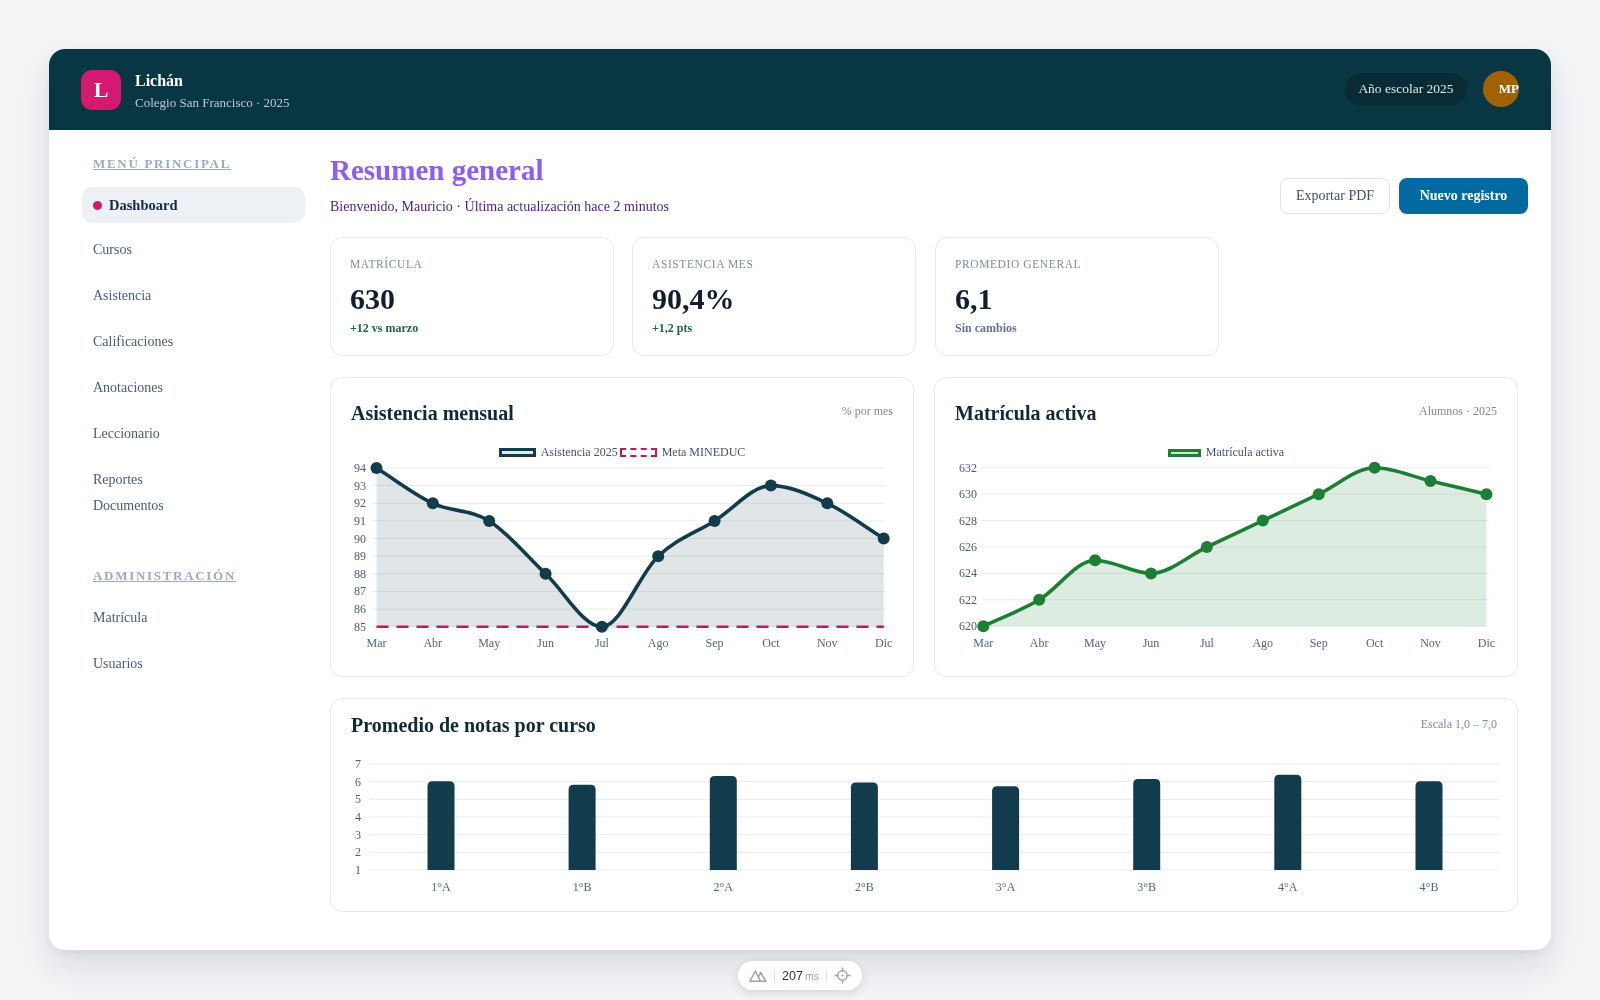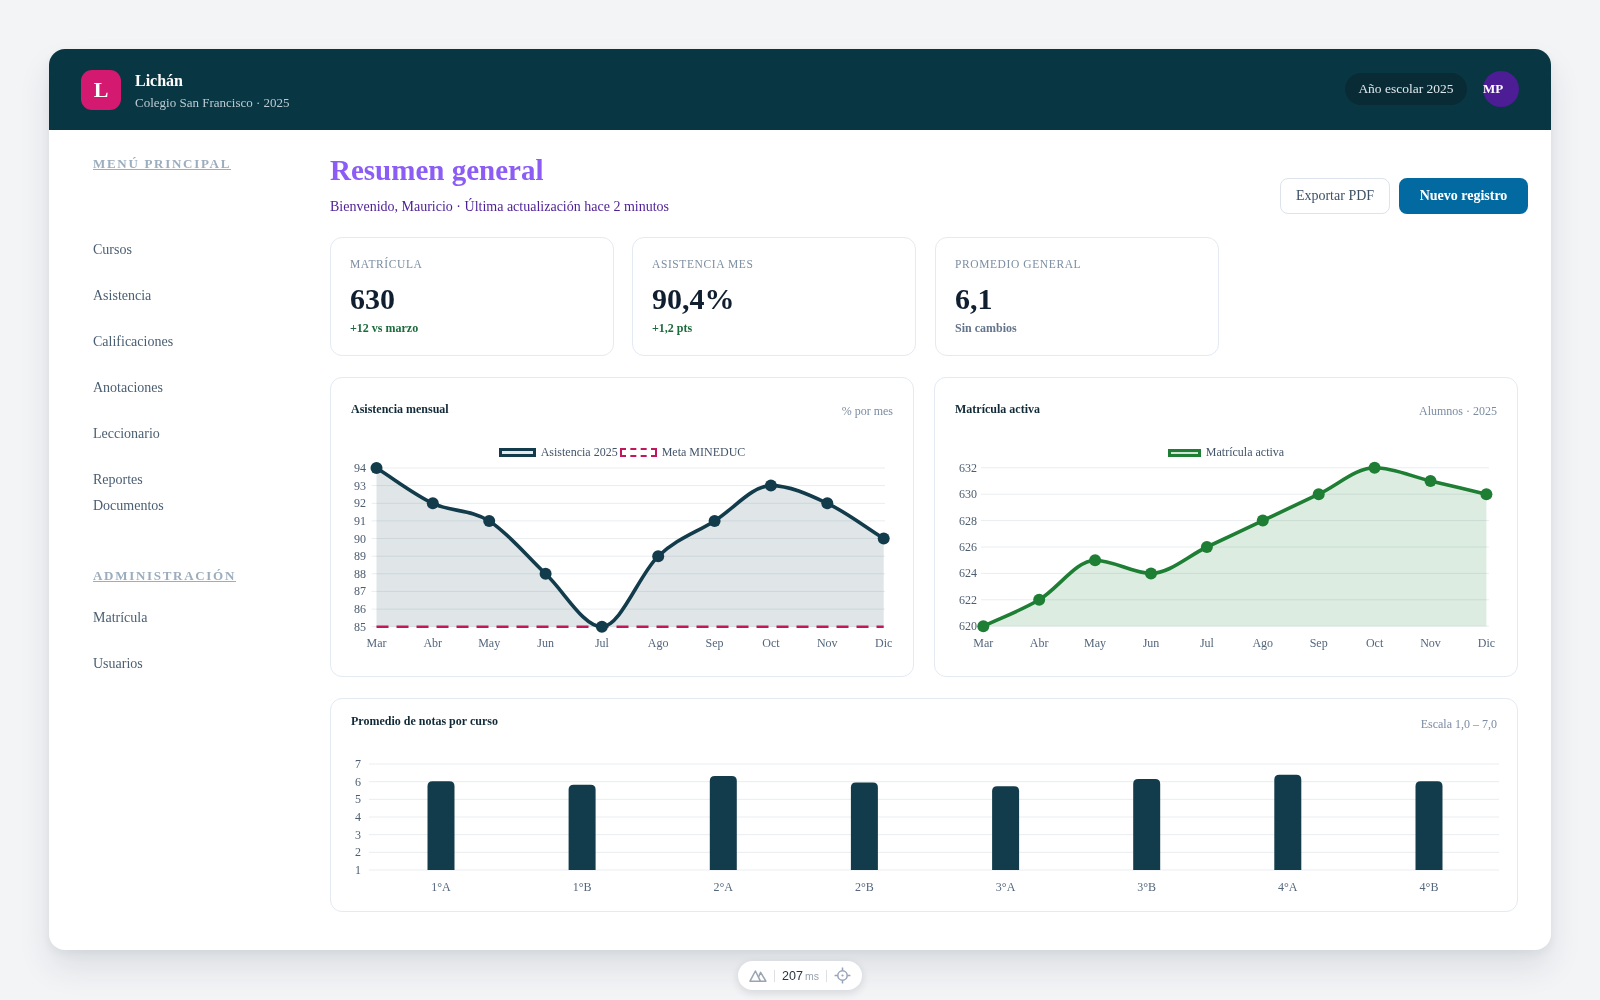--- a/index.html
+++ b/index.html
@@ -9,21 +9,21 @@
 .app { position:absolute; left:49px; top:49px; width:1502px; height:901px; background:#ffffff;
   border-radius:16px; box-shadow:0 18px 32px rgba(20,40,60,0.10), 0 4px 10px rgba(20,40,60,0.05); }
 .hdr { position:absolute; left:0; top:0; width:1502px; height:81px; background:#093643; border-radius:16px 16px 0 0; }
 .logo { position:absolute; left:32px; top:21px; width:40px; height:40px; border-radius:11px; background:#d31a70;
   color:#fff; font-size:22px; font-weight:bold; text-align:center; line-height:40px; }
 .brand { position:absolute; left:86px; top:23px; color:#fff; font-size:16px; font-weight:bold; }
 .brand-sub { position:absolute; left:86px; top:46px; color:#bccbd2; font-size:13px; }
 .year-pill { position:absolute; left:1296px; top:24px; width:122px; height:32px; border-radius:16px;
   background:rgba(8,30,40,0.45); color:#dfe8ec; font-size:13.5px; text-align:center; line-height:32px; }
 .avatar { position:absolute; left:1434px; top:22px; width:36px; height:36px; border-radius:50%;
-  background:#4c1d95; color:#fff; font-size:13px; font-weight:bold; text-align:left; line-height:36px; }
+  background:#a16207; color:#fff; font-size:13px; font-weight:bold; text-align:right; line-height:36px; }
 
 .menu-label { position:absolute; left:44px; color:#9cadbd; font-size:13px; font-weight:bold; letter-spacing:1.7px;text-decoration:underline; }
 .nav-active { position:absolute; left:33px; top:138px; width:223px; height:36px; border-radius:10px; background:#edf1f5; }
 .nav-active .dot { position:absolute; left:11px; top:13.5px; width:9px; height:9px; border-radius:50%; background:#d31a70; }
 .nav-active .txt { position:absolute; left:27px; top:0; line-height:36px; font-weight:bold; color:#14293a; font-size:14.5px; }
 .nav-item { position:absolute; left:44px; height:36px; line-height:36px; color:#4a5e72; font-size:14px; }
 
 h1 { position:absolute; left:281px; top:105px; font-size:29px; color:#8b5cf6; }
 .sub { position:absolute; left:281px; top:150px; font-size:14px; color:#4c1d95; }
 .btn-ghost { position:absolute; left:1231px; top:129px; width:110px; height:36px; border:1px solid #dde3ec;
@@ -31,21 +31,21 @@
 .btn-pink { position:absolute; left:1350px; top:129px; width:129px; height:36px;
   border-radius:8px; background:#0369a1; color:#fff; font-weight:bold; font-size:14px; text-align:center; line-height:36px; }
 
 .stat { position:absolute; top:188px; width:284px; height:119px; background:#fff; border:1px solid #e4eaf2; border-radius:12px; }
 .stat-label { position:absolute; left:19px; top:20px; font-size:11.5px; letter-spacing:0.6px; color:#7c8ea1; }
 .stat-value { position:absolute; left:19px; top:44px; font-size:30px; font-weight:bold; color:#101f30; }
 .stat-delta { position:absolute; left:19px; top:83px; font-size:12px; font-weight:bold; }
 .green { color:#1c6b3c; } .gray { color:#64748b; } .pink { color:#c2185b; }
 
 .chart-card { position:absolute; top:328px; width:584px; height:300px; background:#fff; border:1px solid #e4eaf2; border-radius:12px; overflow:hidden; }
-.card-title { position:absolute; left:20px; top:24px; font-size:12px; font-weight:bold; color:#112a38; }
+.card-title { position:absolute; left:20px; top:24px; font-size:20px; font-weight:bold; color:#112a38; }
 .card-note { position:absolute; right:20px; top:26px; font-size:12px; color:#7b8ca2; }
 .legend { position:absolute; top:67px; left:0; width:100%; display:flex; justify-content:center; gap:2px; align-items:center; }
 .leg { display:flex; align-items:center; gap:5px; font-size:12px; color:#44556a; }
 .sw1 { width:37px; height:9px; background:#e5e9ea; border:3px solid #123c4b; }
 .sw2 { width:37px; height:9px; background:#fff; border:2.5px dashed #c2185b; }
 .sw3 { width:33px; height:8px; background:#d2e4d6; border:3px solid #1e7e34; }
 .plot { position:absolute; left:0; top:0; }
 .tick { font-family:"Liberation Serif", serif; font-size:12px; fill:#4c5d70; }
 .tickx { font-family:"Liberation Serif", serif; font-size:12px; fill:#54677d; }
 
@@ -65,20 +65,24 @@
 <div class="app">
   <div class="hdr">
     <div class="logo">L</div>
     <div class="brand">Lichán</div>
     <div class="brand-sub">Colegio San Francisco · 2025</div>
     <div class="year-pill">Año escolar 2025</div>
     <div class="avatar">MP</div>
   </div>
 
   <div class="menu-label" style="top:107px">MENÚ PRINCIPAL</div>
+  <div class="nav-active">
+      <span class="dot"></span>
+      <span class="txt">Dashboard</span>
+    </div>
   <div class="nav-item" style="top:183px">Cursos</div>
     <div class="nav-item" style="top:229px">Asistencia</div>
     <div class="nav-item" style="top:275px">Calificaciones</div>
     <div class="nav-item" style="top:321px">Anotaciones</div>
     <div class="nav-item" style="top:367px">Leccionario</div>
     <div class="nav-item" style="top:413px">Reportes</div>
     <div class="nav-item" style="top:439px">Documentos</div>
   <div class="menu-label" style="top:519px">ADMINISTRACIÓN</div>
   <div class="nav-item" style="top:551px">Matrícula</div>
     <div class="nav-item" style="top:597px">Usuarios</div>

